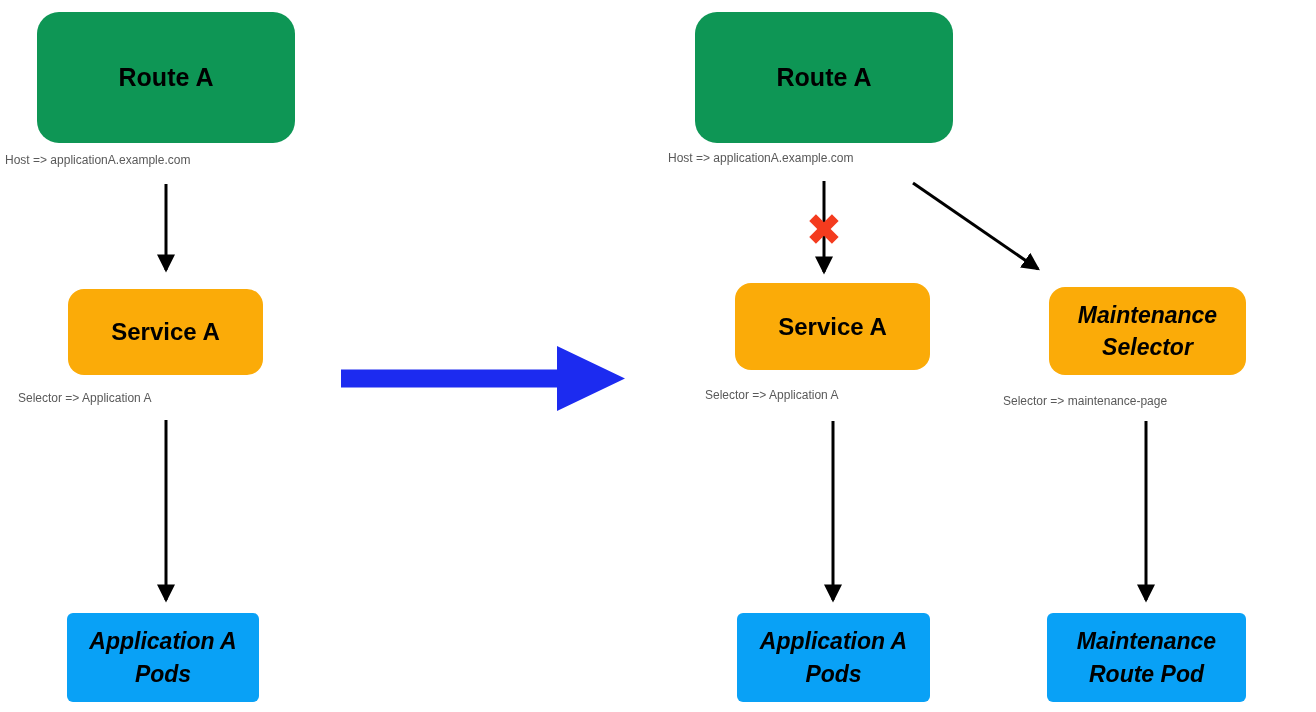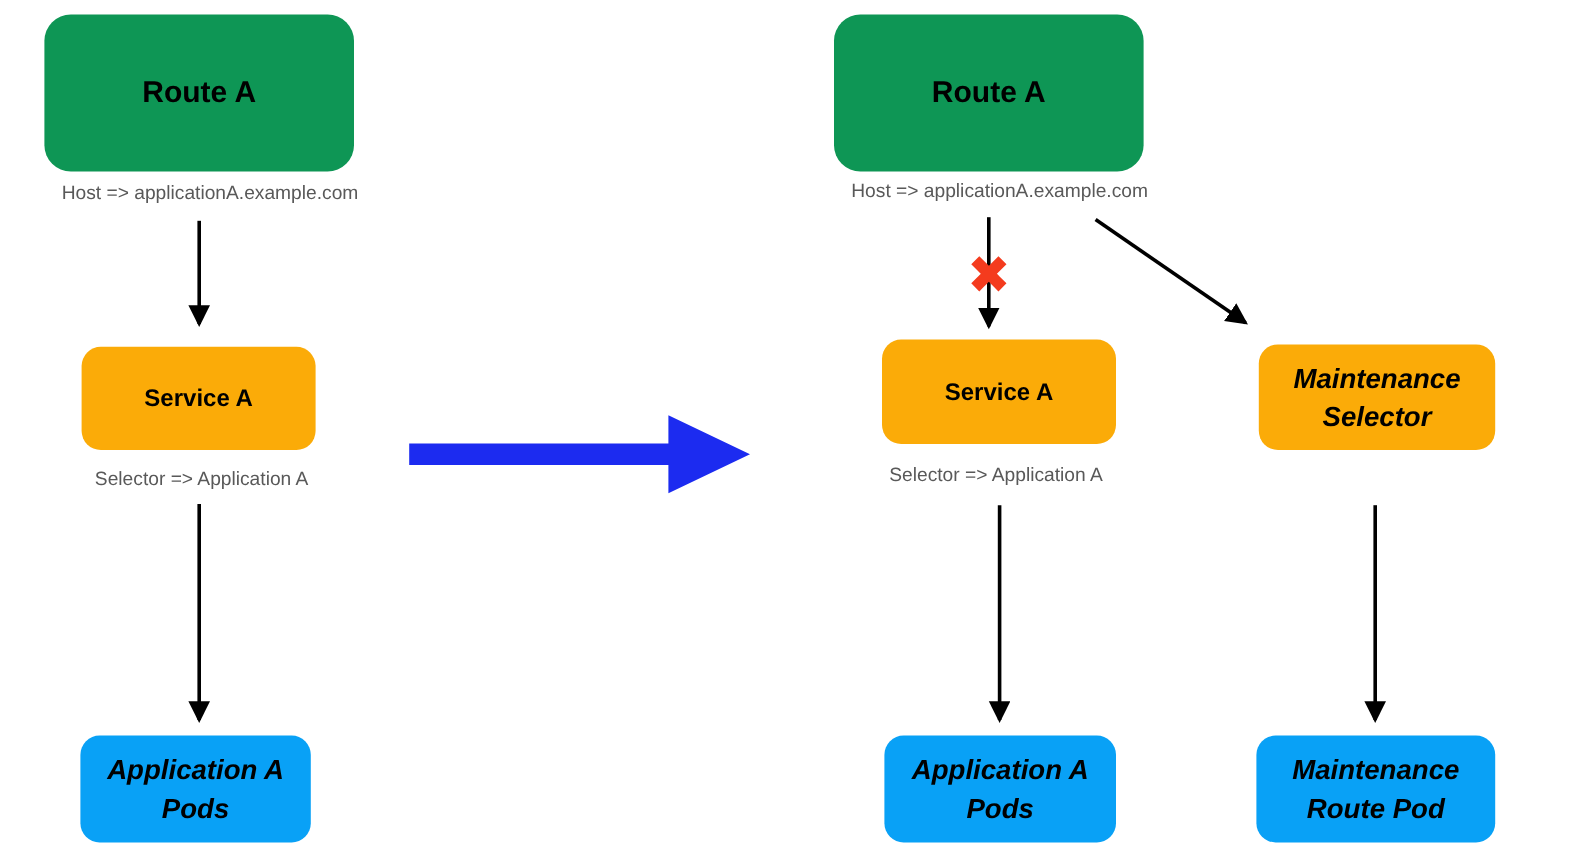--- a/index.html
+++ b/index.html
@@ -36,33 +36,32 @@
     box-sizing: border-box;
   }
   .box.route {
     background: var(--route_green, #0e9655);
     border-radius: 22px;
     font-size: 25px;
   }
   .box.service {
     background: var(--service_orange, #fbab08);
     border-radius: 16px;
-    font-size: 20px;
+    font-size: 24px;
   }
   .box.service.twoline { font-size: 23px; }
   .box.pod {
     background: var(--pod_blue, #09a1f6);
-    border-radius: 16px;
+    border-radius: 6px;
     font-size: 23px;
   }
   .annotation {
     position: absolute;
     color: var(--annotation_gray, #595959);
-    font-size: 16px;
-    text-align: center;
+    font-size: 12px;
     white-space: nowrap;
   }
   .blocked-x {
     position: absolute;
     left: 797px;
     top: 202px;
     width: 54px;
     height: 54px;
     display: flex;
     align-items: center;
@@ -125,20 +124,21 @@
 
   <div class="box service" style="left:735px; top:283px; width:195px; height:87px;">
     <span>Service A</span>
   </div>
   <div class="annotation" style="left:705px; top:388px; width:250px;">Selector =&gt; Application A</div>
 
   <div class="box service twoline" style="left:1049px; top:287px; width:197px; height:88px;">
     <span class="line-block">Maintenance</span>
     <span class="line-block">Selector</span>
   </div>
+  <div class="annotation" style="left:1003px; top:394px; width:310px;">Selector =&gt; maintenance-page</div>
 
   <div class="box pod" style="left:737px; top:613px; width:193px; height:89px;">
     <span class="line-block">Application A</span>
     <span class="line-block">Pods</span>
   </div>
 
   <div class="box pod" style="left:1047px; top:613px; width:199px; height:89px;">
     <span class="line-block">Maintenance</span>
     <span class="line-block">Route Pod</span>
   </div>

